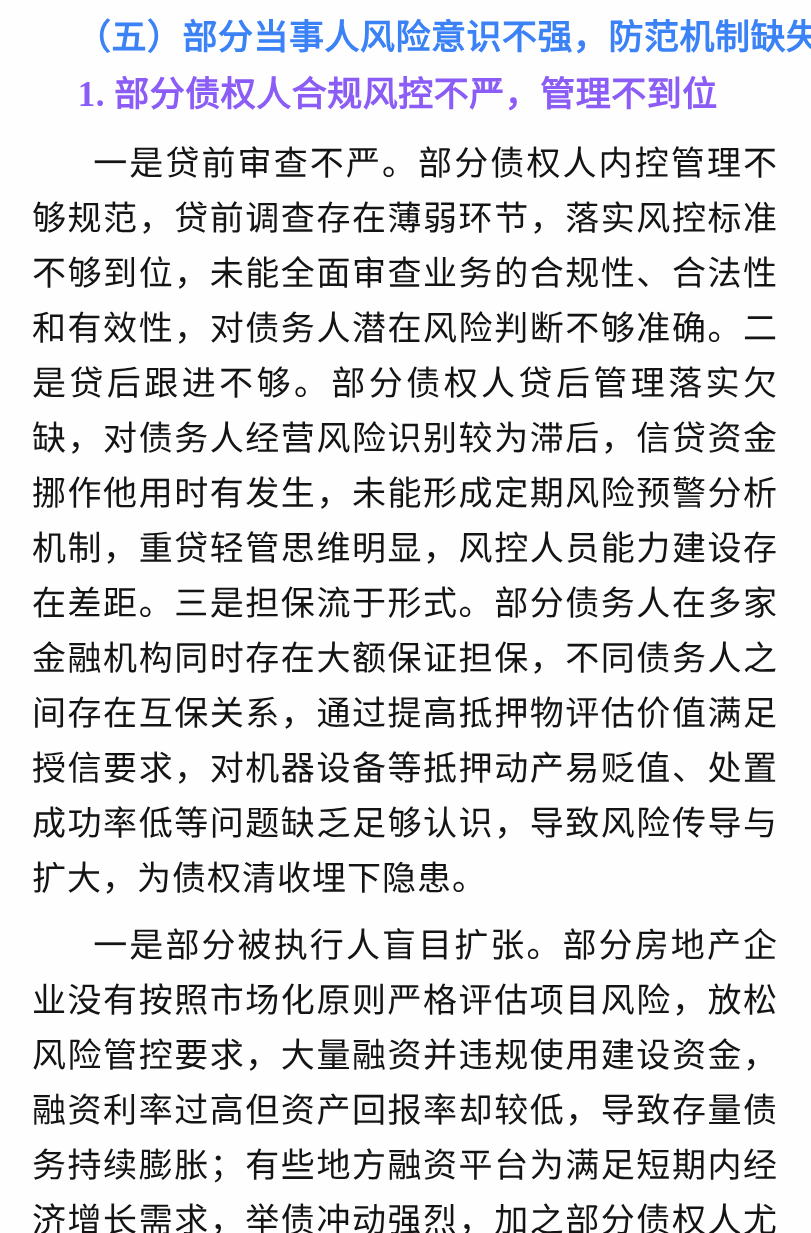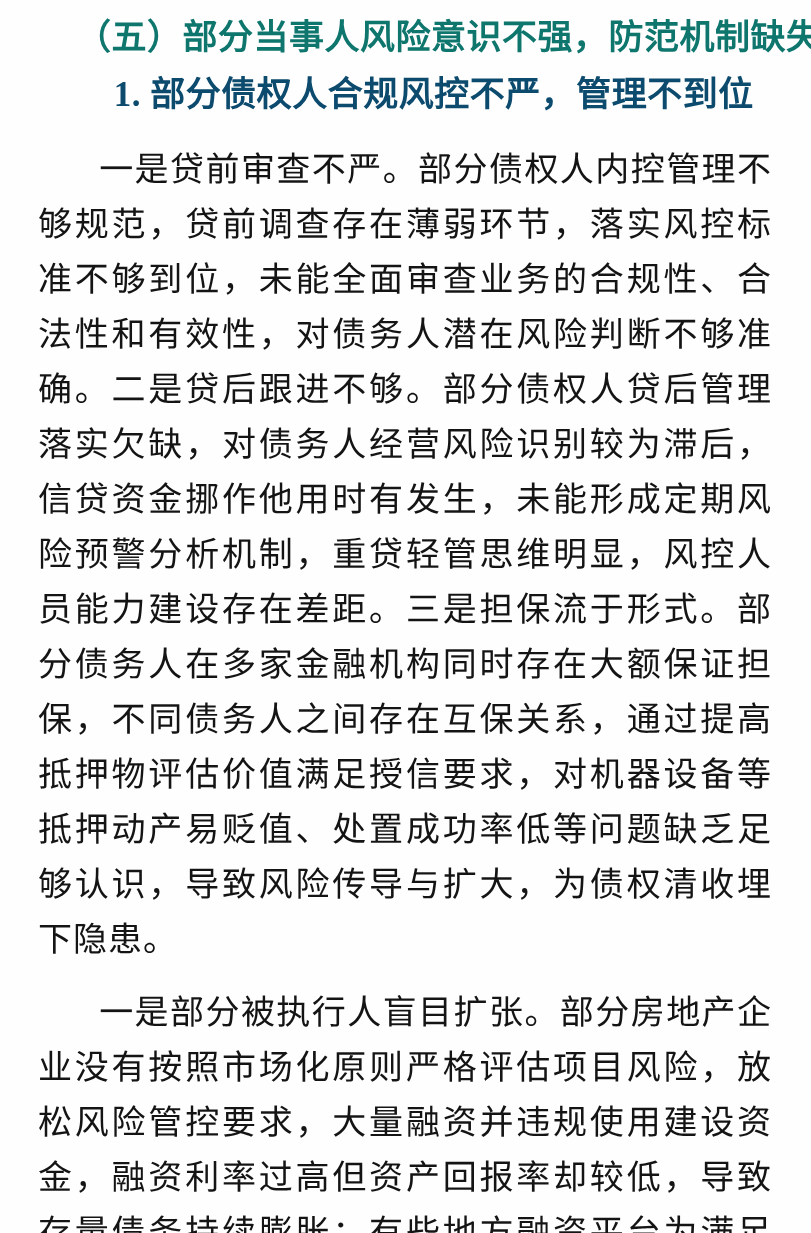--- a/index.html
+++ b/index.html
@@ -15,41 +15,40 @@
     background: #fefefe;
     color: #161616;
     padding: 8px 21px 0 20px;
     overflow: hidden;
     font-family: "Liberation Serif", "DejaVu Serif", serif;
   }
   .section-heading {
     margin: 0;
     font-family: "Liberation Sans", "DejaVu Sans", sans-serif;
     font-weight: bold;
-    color: #0f766e;
+    color: #3b82f6;
     font-size: 35px;
     line-height: 58px;
     text-indent: 1.6em;
     letter-spacing: 0.5px;
     white-space: nowrap;
   }
   .sub-heading {
     margin: 0;
     font-family: "Liberation Serif", "DejaVu Serif", serif;
     font-weight: bold;
-    color: #0c4a6e;
+    color: #8b5cf6;
     font-size: 35px;
     line-height: 58px;
     text-indent: 1.65em;
     letter-spacing: 0.5px;
     white-space: nowrap;
-    text-align: center;
   }
   .body-para {
-    margin: 18px;
+    margin: 12px;
     font-size: 34px;
     line-height: 55px;
     text-align: justify;
     text-justify: inter-ideograph;
     text-indent: 1.8em;
     color: #141414;
     letter-spacing: 1px;
   }
 </style>
 </head>

